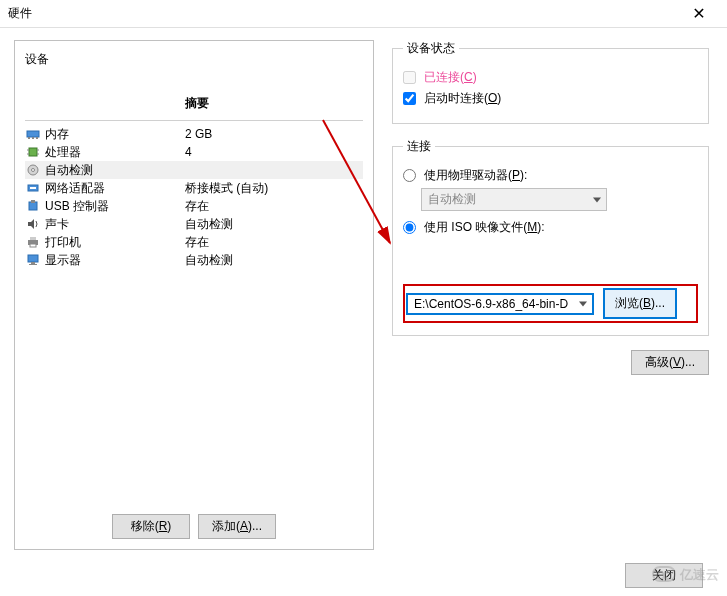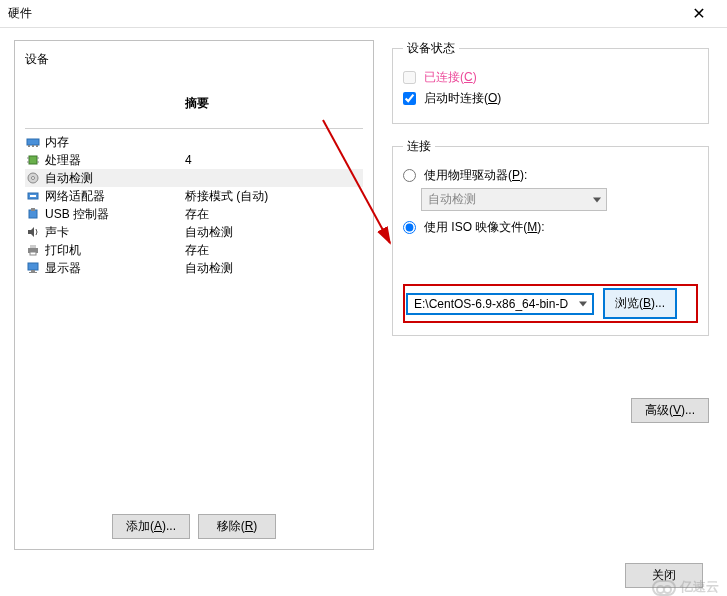--- a/index.html
+++ b/index.html
@@ -3,46 +3,46 @@
 <meta charset="utf-8">
 <style>
 * { box-sizing: border-box; margin: 0; padding: 0; font-family: "Microsoft YaHei", "SimSun", sans-serif; font-size: 12px; }
 body { background: #fff; width: 727px; height: 596px; position: relative; overflow: hidden; }
 .title-bar { height: 28px; display: flex; align-items: center; padding: 0 8px; border-bottom: 1px solid #e0e0e0; }
 .title-bar .title { flex: 1; }
 .close-x { width: 40px; height: 28px; display: flex; align-items: center; justify-content: center; font-size: 16px; cursor: default; }
 .content { display: flex; padding: 12px 14px 8px 14px; gap: 14px; }
 .left-panel { width: 360px; border: 1px solid #c0c0c0; padding: 10px; display: flex; flex-direction: column; height: 510px; }
 .device-table { flex: 1; }
-.device-header { display: flex; border-bottom: 1px solid #d0d0d0; padding-bottom: 16px; margin-bottom: 4px; }
+.device-header { display: flex; border-bottom: 1px solid #d0d0d0; padding-bottom: 8px; margin-bottom: 4px; }
 .device-header .col-device { width: 160px; font-weight: normal; }
 .device-header .col-summary { flex: 1; font-weight: bold; margin-top: 44px; }
 .device-row { display: flex; align-items: center; height: 18px; padding: 1px 0; }
 .device-row.selected { background: #f0f0f0; }
 .device-row .icon { width: 16px; height: 14px; margin-right: 4px; display: inline-flex; align-items: center; justify-content: center; }
 .device-row .name { width: 140px; }
 .device-row .summary { flex: 1; }
 .bottom-buttons { display: flex; gap: 8px; justify-content: center; padding-top: 8px; }
-.btn { background: #e1e1e1; border: 1px solid #adadad; padding: 3px 4px; min-width: 78px; text-align: center; cursor: default; margin-top: 48px; }
+.btn { background: #e1e1e1; border: 1px solid #adadad; padding: 3px 4px; min-width: 78px; text-align: center; cursor: default; }
 .right-panel { flex: 1; padding: 0 4px; position: relative; }
 fieldset { border: 1px solid #d0d0d0; padding: 8px 10px 12px 10px; margin-bottom: 14px; }
 legend { padding: 0 4px; }
 .checkbox-row, .radio-row { display: flex; align-items: center; margin: 4px 0; gap: 4px; }
 .checkbox-row input, .radio-row input { margin-right: 4px; }
 .key-underline { text-decoration: underline; }
 .dropdown { border: 1px solid #7a7a7a; background: #fff; padding: 2px 18px 2px 6px; width: 186px; position: relative; }
 .dropdown.disabled { background: #f0f0f0; color: #888; border-color: #c0c0c0; }
 .dropdown::after { content: ""; position: absolute; right: 5px; top: 50%; transform: translateY(-50%); border-left: 4px solid transparent; border-right: 4px solid transparent; border-top: 5px solid #555; }
 .highlighted-iso { border: 2px solid #c00; padding: 2px; display: flex; align-items: center; gap: 10px; margin-top: 48px; }
 .highlighted-iso .dropdown { border: 1px solid #0078d7; box-shadow: 0 0 0 1px #0078d7; }
 .browse-btn { border: 2px solid #0078d7; background: #e5f1fb; padding: 5px 10px; }
 .advanced-row { text-align: right; margin-top: 10px; }
 .footer { position: absolute; bottom: 8px; right: 24px; }
 .arrow-svg { position: absolute; pointer-events: none; }
-.watermark { position: absolute; right: 8px; bottom: 0; opacity: 0.35; display: flex; align-items: flex-end; gap: 4px; }
+.watermark { position: absolute; right: 8px; bottom: 12px; opacity: 0.35; display: flex; align-items: flex-start; gap: 4px; }
 .watermark-icon { width: 24px; height: 16px; border: 2px solid #888; border-radius: 10px; position: relative; }
 .watermark-icon::before, .watermark-icon::after { content: ""; position: absolute; width: 5px; height: 5px; border: 2px solid #888; border-radius: 50%; top: 3px; }
 .watermark-icon::before { left: 2px; }
 .watermark-icon::after { right: 2px; }
 .watermark-text { font-size: 13px; color: #888; font-weight: bold; }
 </style>
 </head>
 <body>
 
 <div class="title-bar">
@@ -62,20 +62,21 @@
       <div class="device-row">
         <span class="icon">
             <svg width="14" height="12">
               <rect x="1" y="3" width="12" height="6" fill="#4a90d9" stroke="#2a6db0"></rect>
               <rect x="2" y="9" width="2" height="2" fill="#888"></rect>
               <rect x="6" y="9" width="2" height="2" fill="#888"></rect>
               <rect x="10" y="9" width="2" height="2" fill="#888"></rect>
             </svg>
           </span>
         <span class="name">内存</span>
+        <span class="summary">2 GB</span>
       </div>
       <div class="device-row">
         <span class="icon">
             <svg width="14" height="12">
               <rect x="3" y="2" width="8" height="8" fill="#6ab04c" stroke="#3d7a2a"></rect>
               <line x1="1" y1="4" x2="3" y2="4" stroke="#888"></line>
               <line x1="1" y1="8" x2="3" y2="8" stroke="#888"></line>
               <line x1="11" y1="4" x2="13" y2="4" stroke="#888"></line>
               <line x1="11" y1="8" x2="13" y2="8" stroke="#888"></line>
             </svg>
@@ -140,22 +141,22 @@
               <rect x="5" y="8" width="4" height="2" fill="#888"></rect>
               <rect x="3" y="10" width="8" height="1" fill="#888"></rect>
             </svg>
           </span>
         <span class="name">显示器</span>
         <span class="summary">自动检测</span>
       </div>
     </div>
 
     <div class="bottom-buttons">
+      <div class="btn">移除(<span class="key-underline">R</span>)</div>
       <div class="btn">添加(<span class="key-underline">A</span>)...</div>
-      <div class="btn">移除(<span class="key-underline">R</span>)</div>
     </div>
   </div>
 
   <div class="right-panel">
 
     <fieldset>
       <legend>设备状态</legend>
       <label class="checkbox-row">
         <input type="checkbox" disabled="" style="">
         <span style="color:#ec4899">已连接(<span class="key-underline">C</span>)</span>

